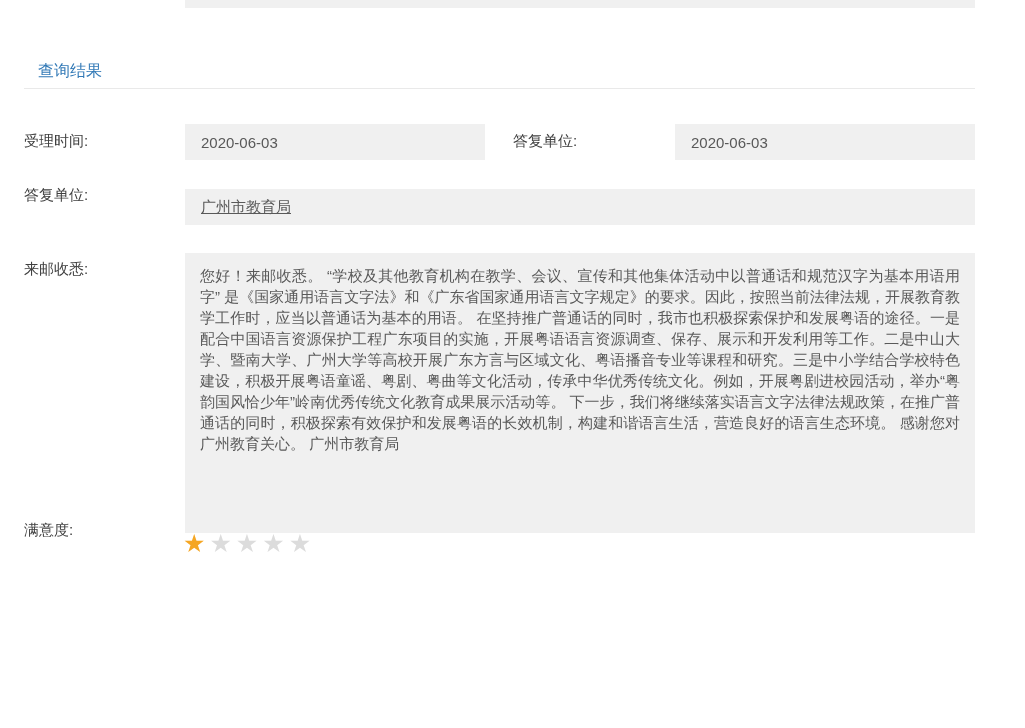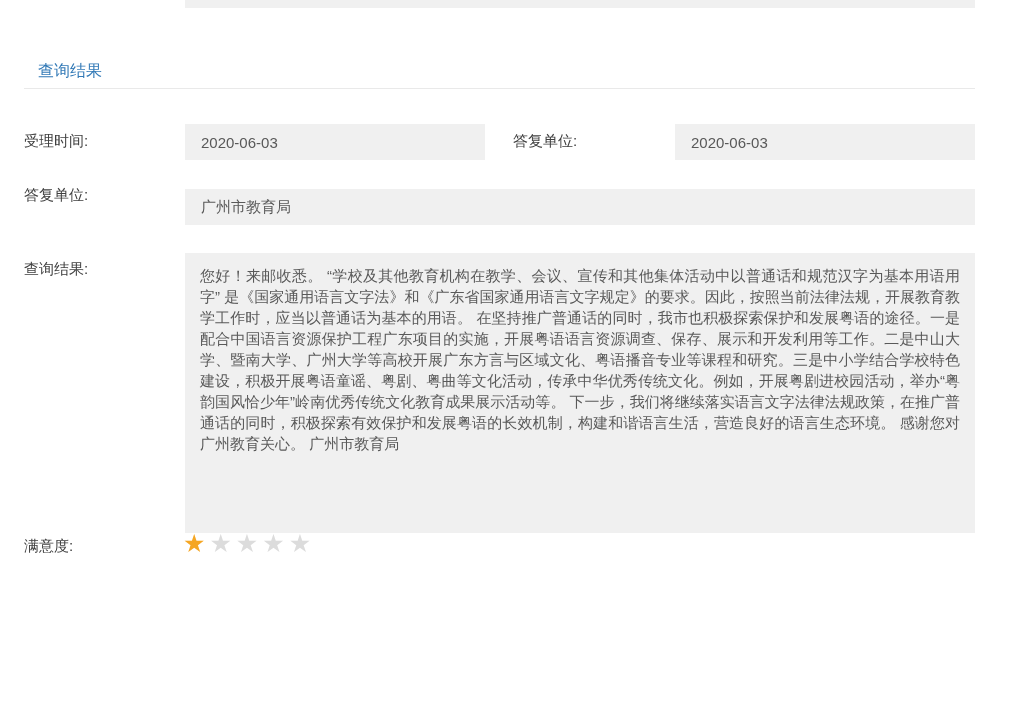--- a/index.html
+++ b/index.html
@@ -50,39 +50,39 @@
     background: #f0f0f0;
     color: #595959;
     font-size: 15px;
     box-sizing: border-box;
     display: flex;
     align-items: center;
     padding: 18px 16px;
   }
   .field-accept-time { left: 185px; top: 124px; width: 300px; height: 32px; }
   .field-reply-time  { left: 675px; top: 124px; width: 300px; height: 32px; }
-  .field-reply-unit  { left: 185px; top: 189px; width: 790px; height: 19px; }
+  .field-reply-unit  { left: 185px; top: 189px; width: 790px; height: 19px; text-decoration: underline; }
   .field-reply-content {
     left: 185px;
     top: 253px;
     width: 790px;
     height: 280px;
     display: block;
     padding: 12px 15px;
     line-height: 21px;
     font-size: 15px;
     color: #595959;
     text-align: justify;
     overflow: hidden;
   }
   .label-accept-time  { left: 24px; top: 132px; text-align: right; }
   .label-reply-time   { left: 513px; top: 132px; }
   .label-reply-unit   { left: 24px; top: 186px; }
   .label-reply-content{ left: 24px; top: 260px; }
-  .label-satisfaction { left: 24px; top: 537px; }
+  .label-satisfaction { left: 24px; top: 521px; }
   .stars {
     position: absolute;
     left: 183px;
     top: 529px;
     display: flex;
     align-items: center;
   }
   .star {
     font-size: 25px;
     line-height: 28px;
@@ -104,21 +104,21 @@
 
   <div class="form-label label-accept-time">受理时间:</div>
   <div class="field field-accept-time">2020-06-03</div>
 
   <div class="form-label label-reply-time">答复单位:</div>
   <div class="field field-reply-time">2020-06-03</div>
 
   <div class="form-label label-reply-unit">答复单位:</div>
   <div class="field field-reply-unit">广州市教育局</div>
 
-  <div class="form-label label-reply-content">查询结果:</div>
+  <div class="form-label label-reply-content">来邮收悉:</div>
   <div class="field field-reply-content">您好！来邮收悉。  “学校及其他教育机构在教学、会议、宣传和其他集体活动中以普通话和规范汉字为基本用语用字” 是《国家通用语言文字法》和《广东省国家通用语言文字规定》的要求。因此，按照当前法律法规，开展教育教学工作时，应当以普通话为基本的用语。 在坚持推广普通话的同时，我市也积极探索保护和发展粤语的途径。一是配合中国语言资源保护工程广东项目的实施，开展粤语语言资源调查、保存、展示和开发利用等工作。二是中山大学、暨南大学、广州大学等高校开展广东方言与区域文化、粤语播音专业等课程和研究。三是中小学结合学校特色建设，积极开展粤语童谣、粤剧、粤曲等文化活动，传承中华优秀传统文化。例如，开展粤剧进校园活动，举办“粤韵国风恰少年”岭南优秀传统文化教育成果展示活动等。 下一步，我们将继续落实语言文字法律法规政策，在推广普通话的同时，积极探索有效保护和发展粤语的长效机制，构建和谐语言生活，营造良好的语言生态环境。 感谢您对广州教育关心。 广州市教育局</div>
 
   <div class="form-label label-satisfaction">满意度:</div>
   <div class="stars">
       <span class="star active">★</span>
       <span class="star">★</span>
       <span class="star">★</span>
       <span class="star">★</span>
       <span class="star">★</span>
     </div>

